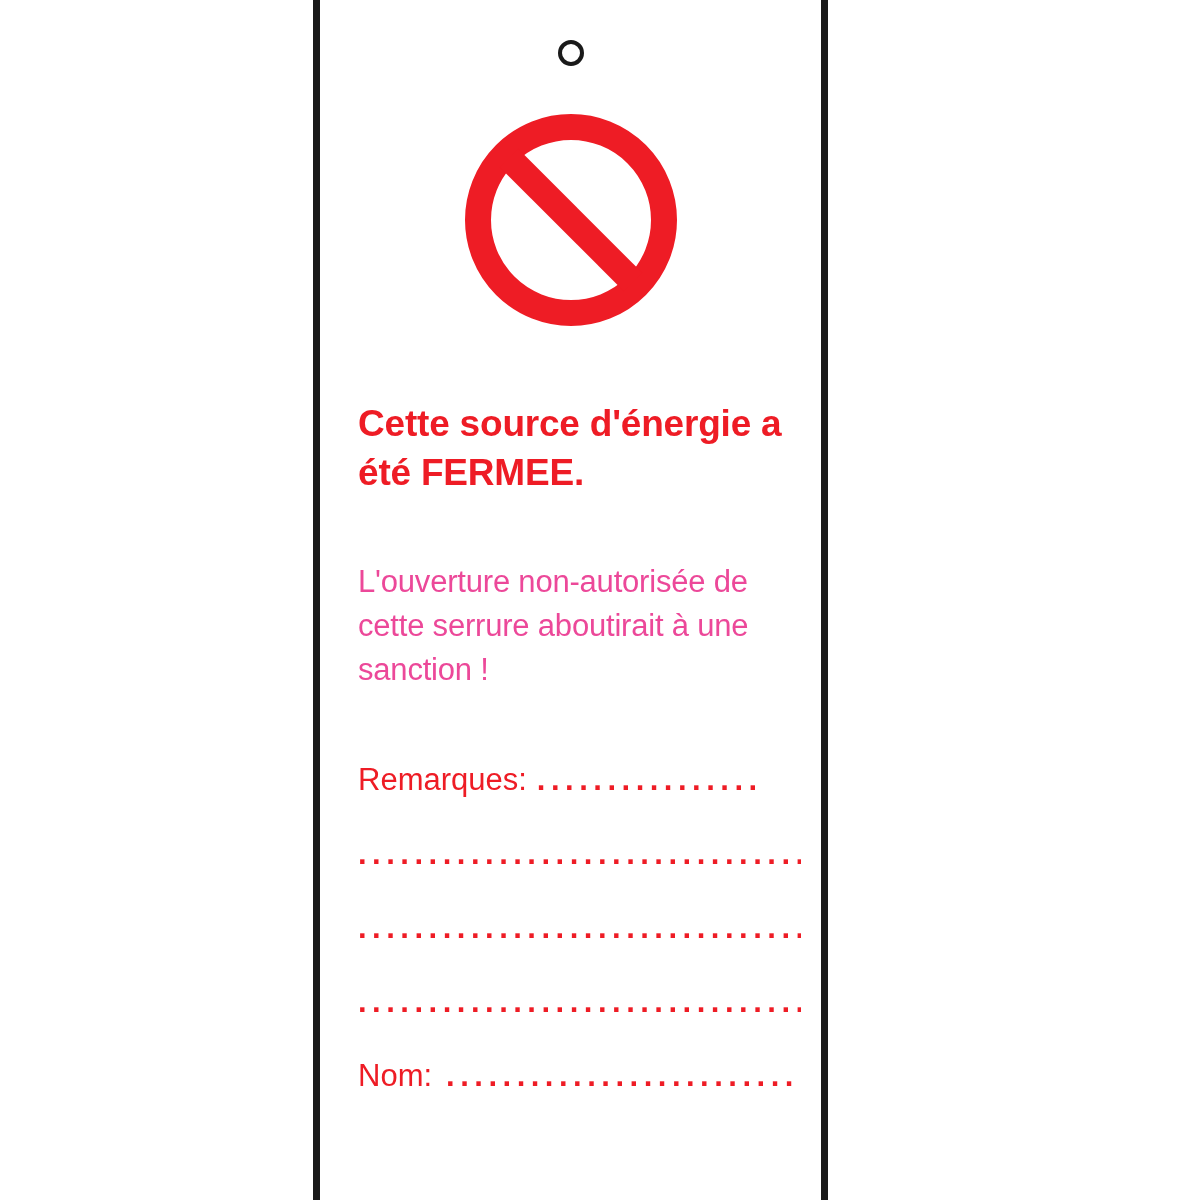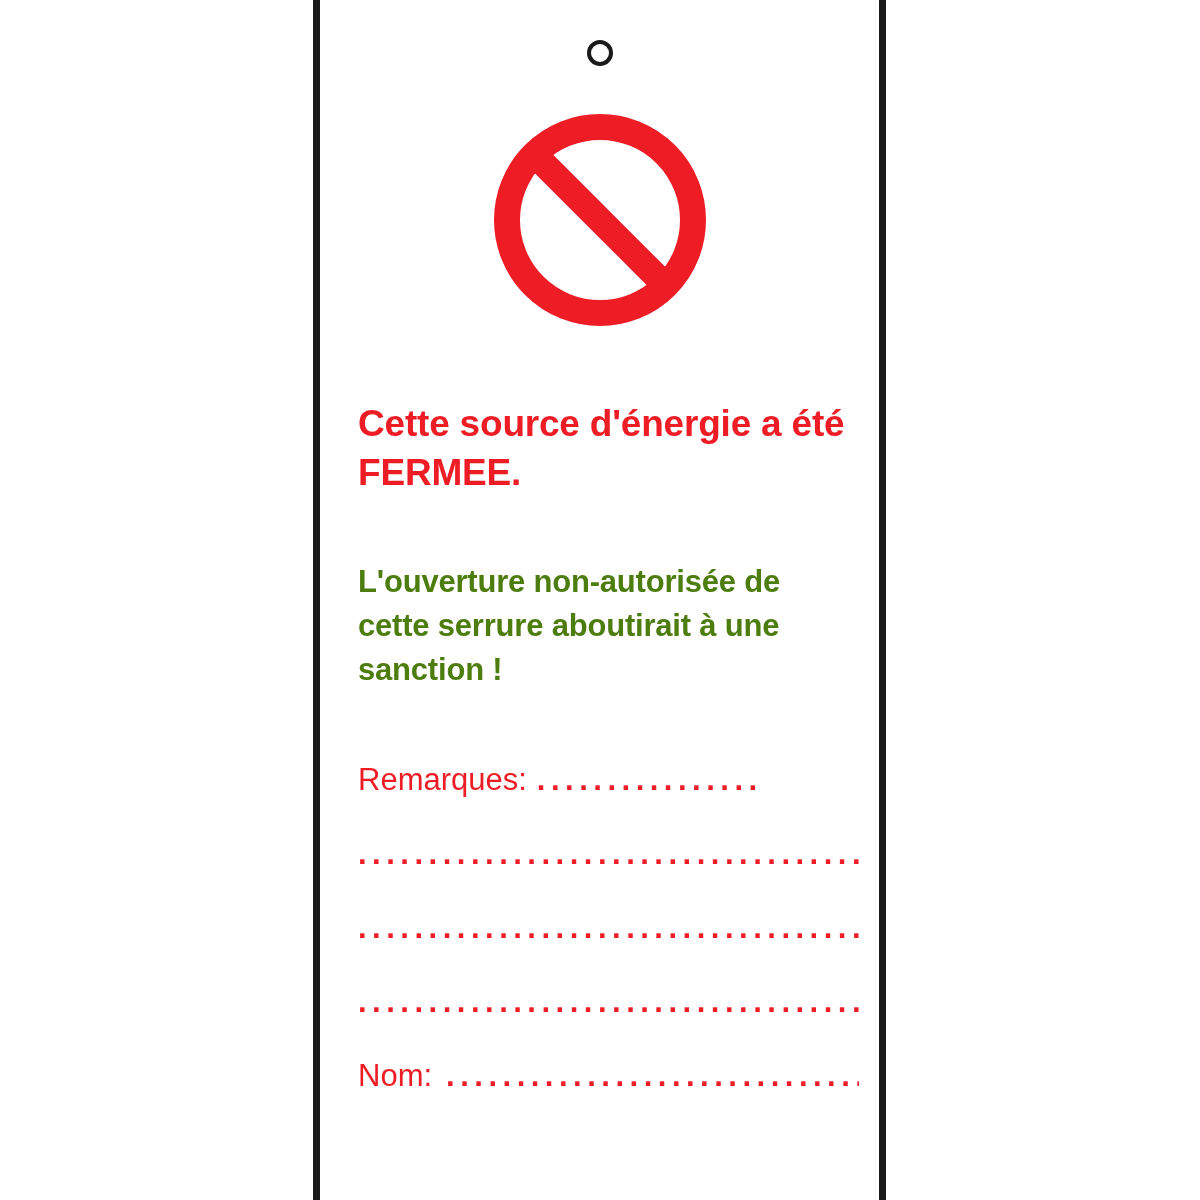--- a/index.html
+++ b/index.html
@@ -16,21 +16,21 @@
   .stage {
     position: relative;
     width: 1200px;
     height: 1200px;
     background: #ffffff;
   }
   .tag {
     position: absolute;
     left: 313px;
     top: 0px;
-    width: 573px;
+    width: 515px;
     height: 1200px;
     background: #ffffff;
     border-left: 7px solid #1a1a1a;
     border-right: 7px solid #1a1a1a;
     box-sizing: border-box;
   }
   .hole {
     position: absolute;
     left: 50%;
     transform: translateX(-50%);
@@ -58,22 +58,22 @@
   }
   .headline {
     color: #ee1c25;
     font-weight: bold;
     font-size: 37px;
     line-height: 1.32;
     letter-spacing: -0.2px;
     margin: 0;
   }
   .warning {
-    color: #4d7c0f;
-    font-weight: bold;
+    color: #ec4899;
+    font-weight: normal;
     font-size: 31px;
     line-height: 1.42;
     margin: 0;
     padding-top: 62px;
     letter-spacing: -0.2px;
   }
   .remarks-row {
     display: flex;
     align-items: baseline;
     padding-top: 70px;

